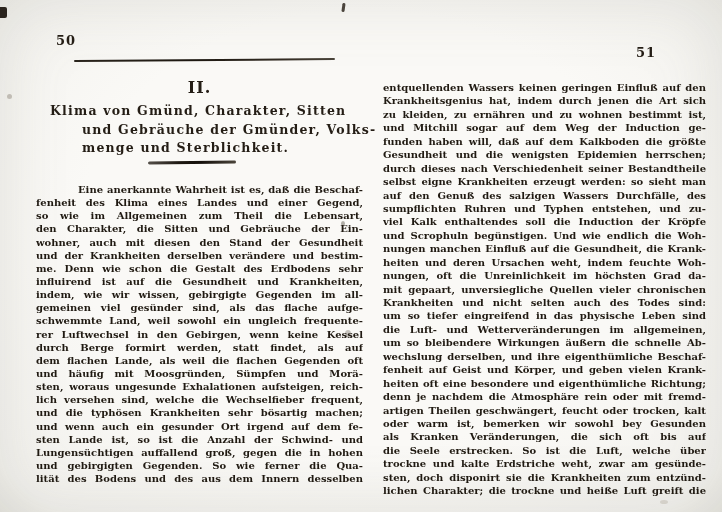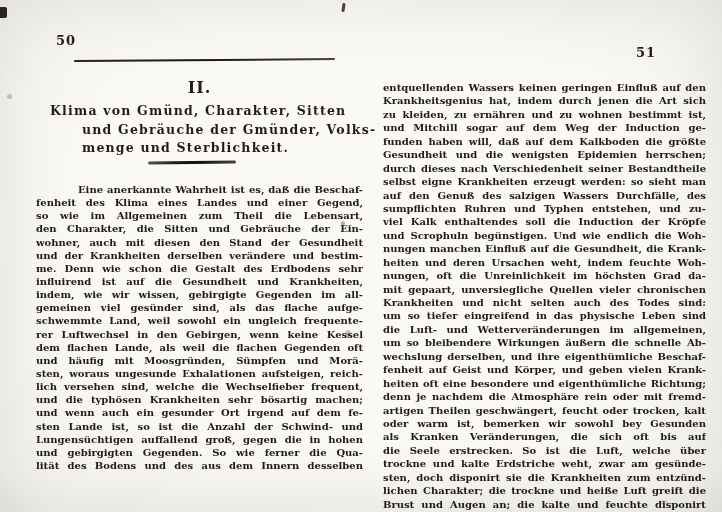--- a/index.html
+++ b/index.html
@@ -135,20 +135,21 @@
         <div class="text-line">so wie im Allgemeinen zum Theil die Lebensart,</div>
         <div class="text-line">den Charakter, die Sitten und Gebräuche der Ein-</div>
         <div class="text-line">wohner, auch mit diesen den Stand der Gesundheit</div>
         <div class="text-line">und der Krankheiten derselben verändere und bestim-</div>
         <div class="text-line">me. Denn wie schon die Gestalt des Erdbodens sehr</div>
         <div class="text-line">influirend ist auf die Gesundheit und Krankheiten,</div>
         <div class="text-line">indem, wie wir wissen, gebirgigte Gegenden im all-</div>
         <div class="text-line">gemeinen viel gesünder sind, als das flache aufge-</div>
         <div class="text-line">schwemmte Land, weil sowohl ein ungleich frequente-</div>
         <div class="text-line">rer Luftwechsel in den Gebirgen, wenn keine Kessel</div>
+        <div class="text-line">durch Berge formirt werden, statt findet, als auf</div>
         <div class="text-line">dem flachen Lande, als weil die flachen Gegenden oft</div>
         <div class="text-line">und häufig mit Moosgründen, Sümpfen und Morä-</div>
         <div class="text-line">sten, woraus ungesunde Exhalationen aufsteigen, reich-</div>
         <div class="text-line">lich versehen sind, welche die Wechselfieber frequent,</div>
         <div class="text-line">und die typhösen Krankheiten sehr bösartig machen;</div>
         <div class="text-line">und wenn auch ein gesunder Ort irgend auf dem fe-</div>
         <div class="text-line">sten Lande ist, so ist die Anzahl der Schwind- und</div>
         <div class="text-line">Lungensüchtigen auffallend groß, gegen die in hohen</div>
         <div class="text-line">und gebirgigten Gegenden. So wie ferner die Qua-</div>
         <div class="text-line">lität des Bodens und des aus dem Innern desselben</div>
@@ -183,17 +184,16 @@
         <div class="text-line">fenheit auf Geist und Körper, und geben vielen Krank-</div>
         <div class="text-line">heiten oft eine besondere und eigenthümliche Richtung;</div>
         <div class="text-line">denn je nachdem die Atmosphäre rein oder mit fremd-</div>
         <div class="text-line">artigen Theilen geschwängert, feucht oder trocken, kalt</div>
         <div class="text-line">oder warm ist, bemerken wir sowohl bey Gesunden</div>
         <div class="text-line">als Kranken Veränderungen, die sich oft bis auf</div>
         <div class="text-line">die Seele erstrecken. So ist die Luft, welche über</div>
         <div class="text-line">trockne und kalte Erdstriche weht, zwar am gesünde-</div>
         <div class="text-line">sten, doch disponirt sie die Krankheiten zum entzünd-</div>
         <div class="text-line">lichen Charakter; die trockne und heiße Luft greift die</div>
-        <div class="text-line">Brust und Augen an; die kalte und feuchte disponirt</div>
       </div>
   </div>
 
 </div>
 
 </body></html>

